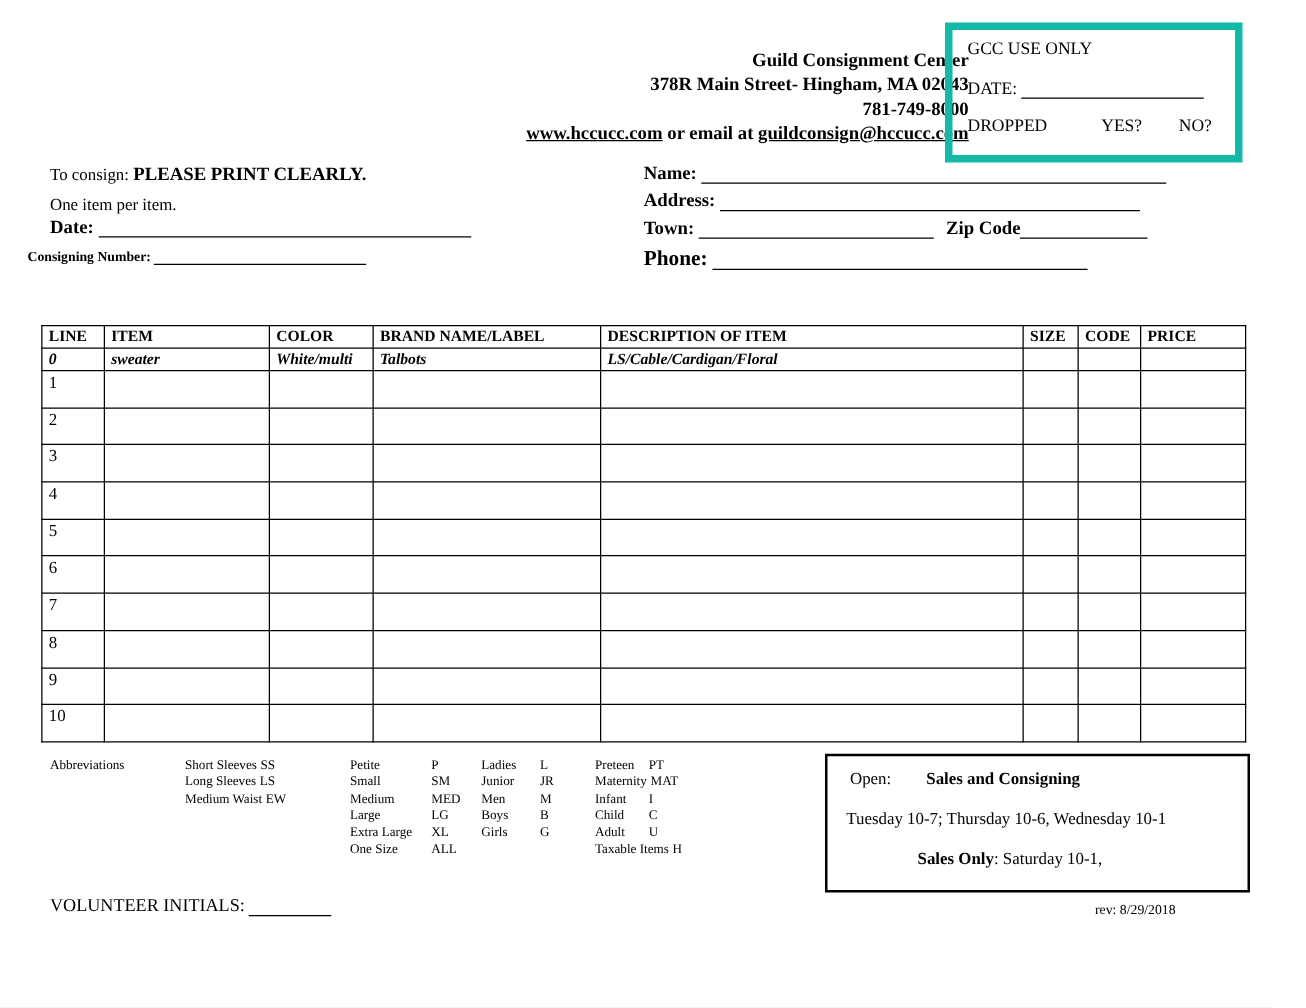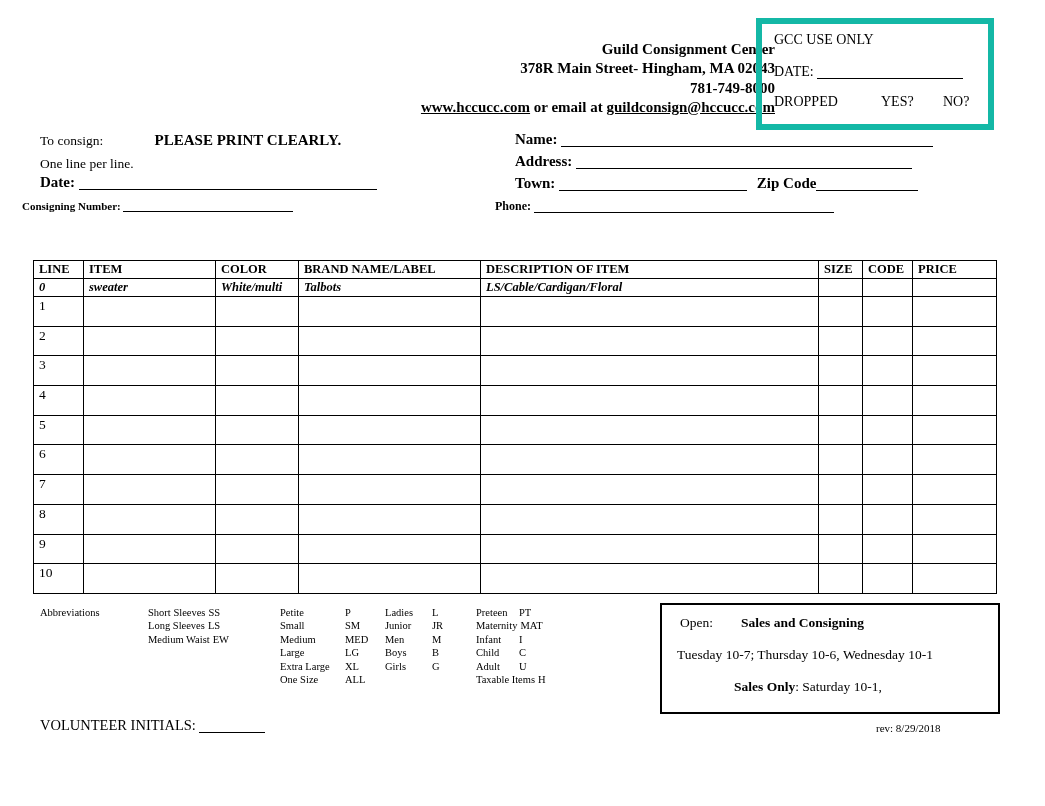--- a/index.html
+++ b/index.html
@@ -61,22 +61,22 @@
       <span>DATE:</span>
       <span class="blank" style="width:146px;"></span>
     </div>
     <div>
       <span class="abs" style="left:12px;top:70px;">DROPPED</span>
       <span class="abs" style="left:119px;top:70px;">YES?</span>
       <span class="abs" style="left:181px;top:70px;">NO?</span>
     </div>
   </div>
 
-  <div class="abs" style="left:40px;top:132px;font-size:13.5px;"><span>To consign:</span> <b style="font-size:15px;margin-left:48px;">PLEASE PRINT CLEARLY.</b></div>
-  <div class="abs" style="left:40px;top:156px;font-size:13.5px;">One line per line.</div>
+  <div class="abs" style="left:40px;top:132px;font-size:13.5px;"><span>To consign:</span> <b style="font-size:15px;">PLEASE PRINT CLEARLY.</b></div>
+  <div class="abs" style="left:40px;top:156px;font-size:13.5px;">One item per item.</div>
   <div class="abs bold" style="left:40px;top:174px;font-size:15px;">
     <span>Date:</span>
     <span class="blank" style="width:298px;"></span>
   </div>
   <div class="abs bold" style="left:22px;top:196px;font-size:11px;">
     <span>Consigning Number:</span>
     <span class="blank" style="width:170px;"></span>
   </div>
 
   <div class="abs bold" style="left:515px;top:131px;font-size:15px;">
@@ -85,21 +85,21 @@
   </div>
   <div class="abs bold" style="left:515px;top:153px;font-size:15px;">
     <span>Address:</span>
     <span class="blank" style="width:336px;"></span>
   </div>
   <div class="abs bold" style="left:515px;top:175px;font-size:15px;">
     <span>Town:</span>
     <span class="blank" style="width:188px;"></span>
     <span style="margin-left:6px;">Zip Code</span><span class="blank" style="width:102px;"></span>
   </div>
-  <div class="abs bold" style="left:495px;top:197px;font-size:12px;">
+  <div class="abs bold" style="left:515px;top:197px;font-size:17px;">
     <span>Phone:</span>
     <span class="blank" style="width:300px;"></span>
   </div>
 
   <table class="itbl">
     <colgroup>
       <col style="width:50px;">
         <col style="width:132px;">
         <col style="width:83px;">
         <col style="width:182px;">

